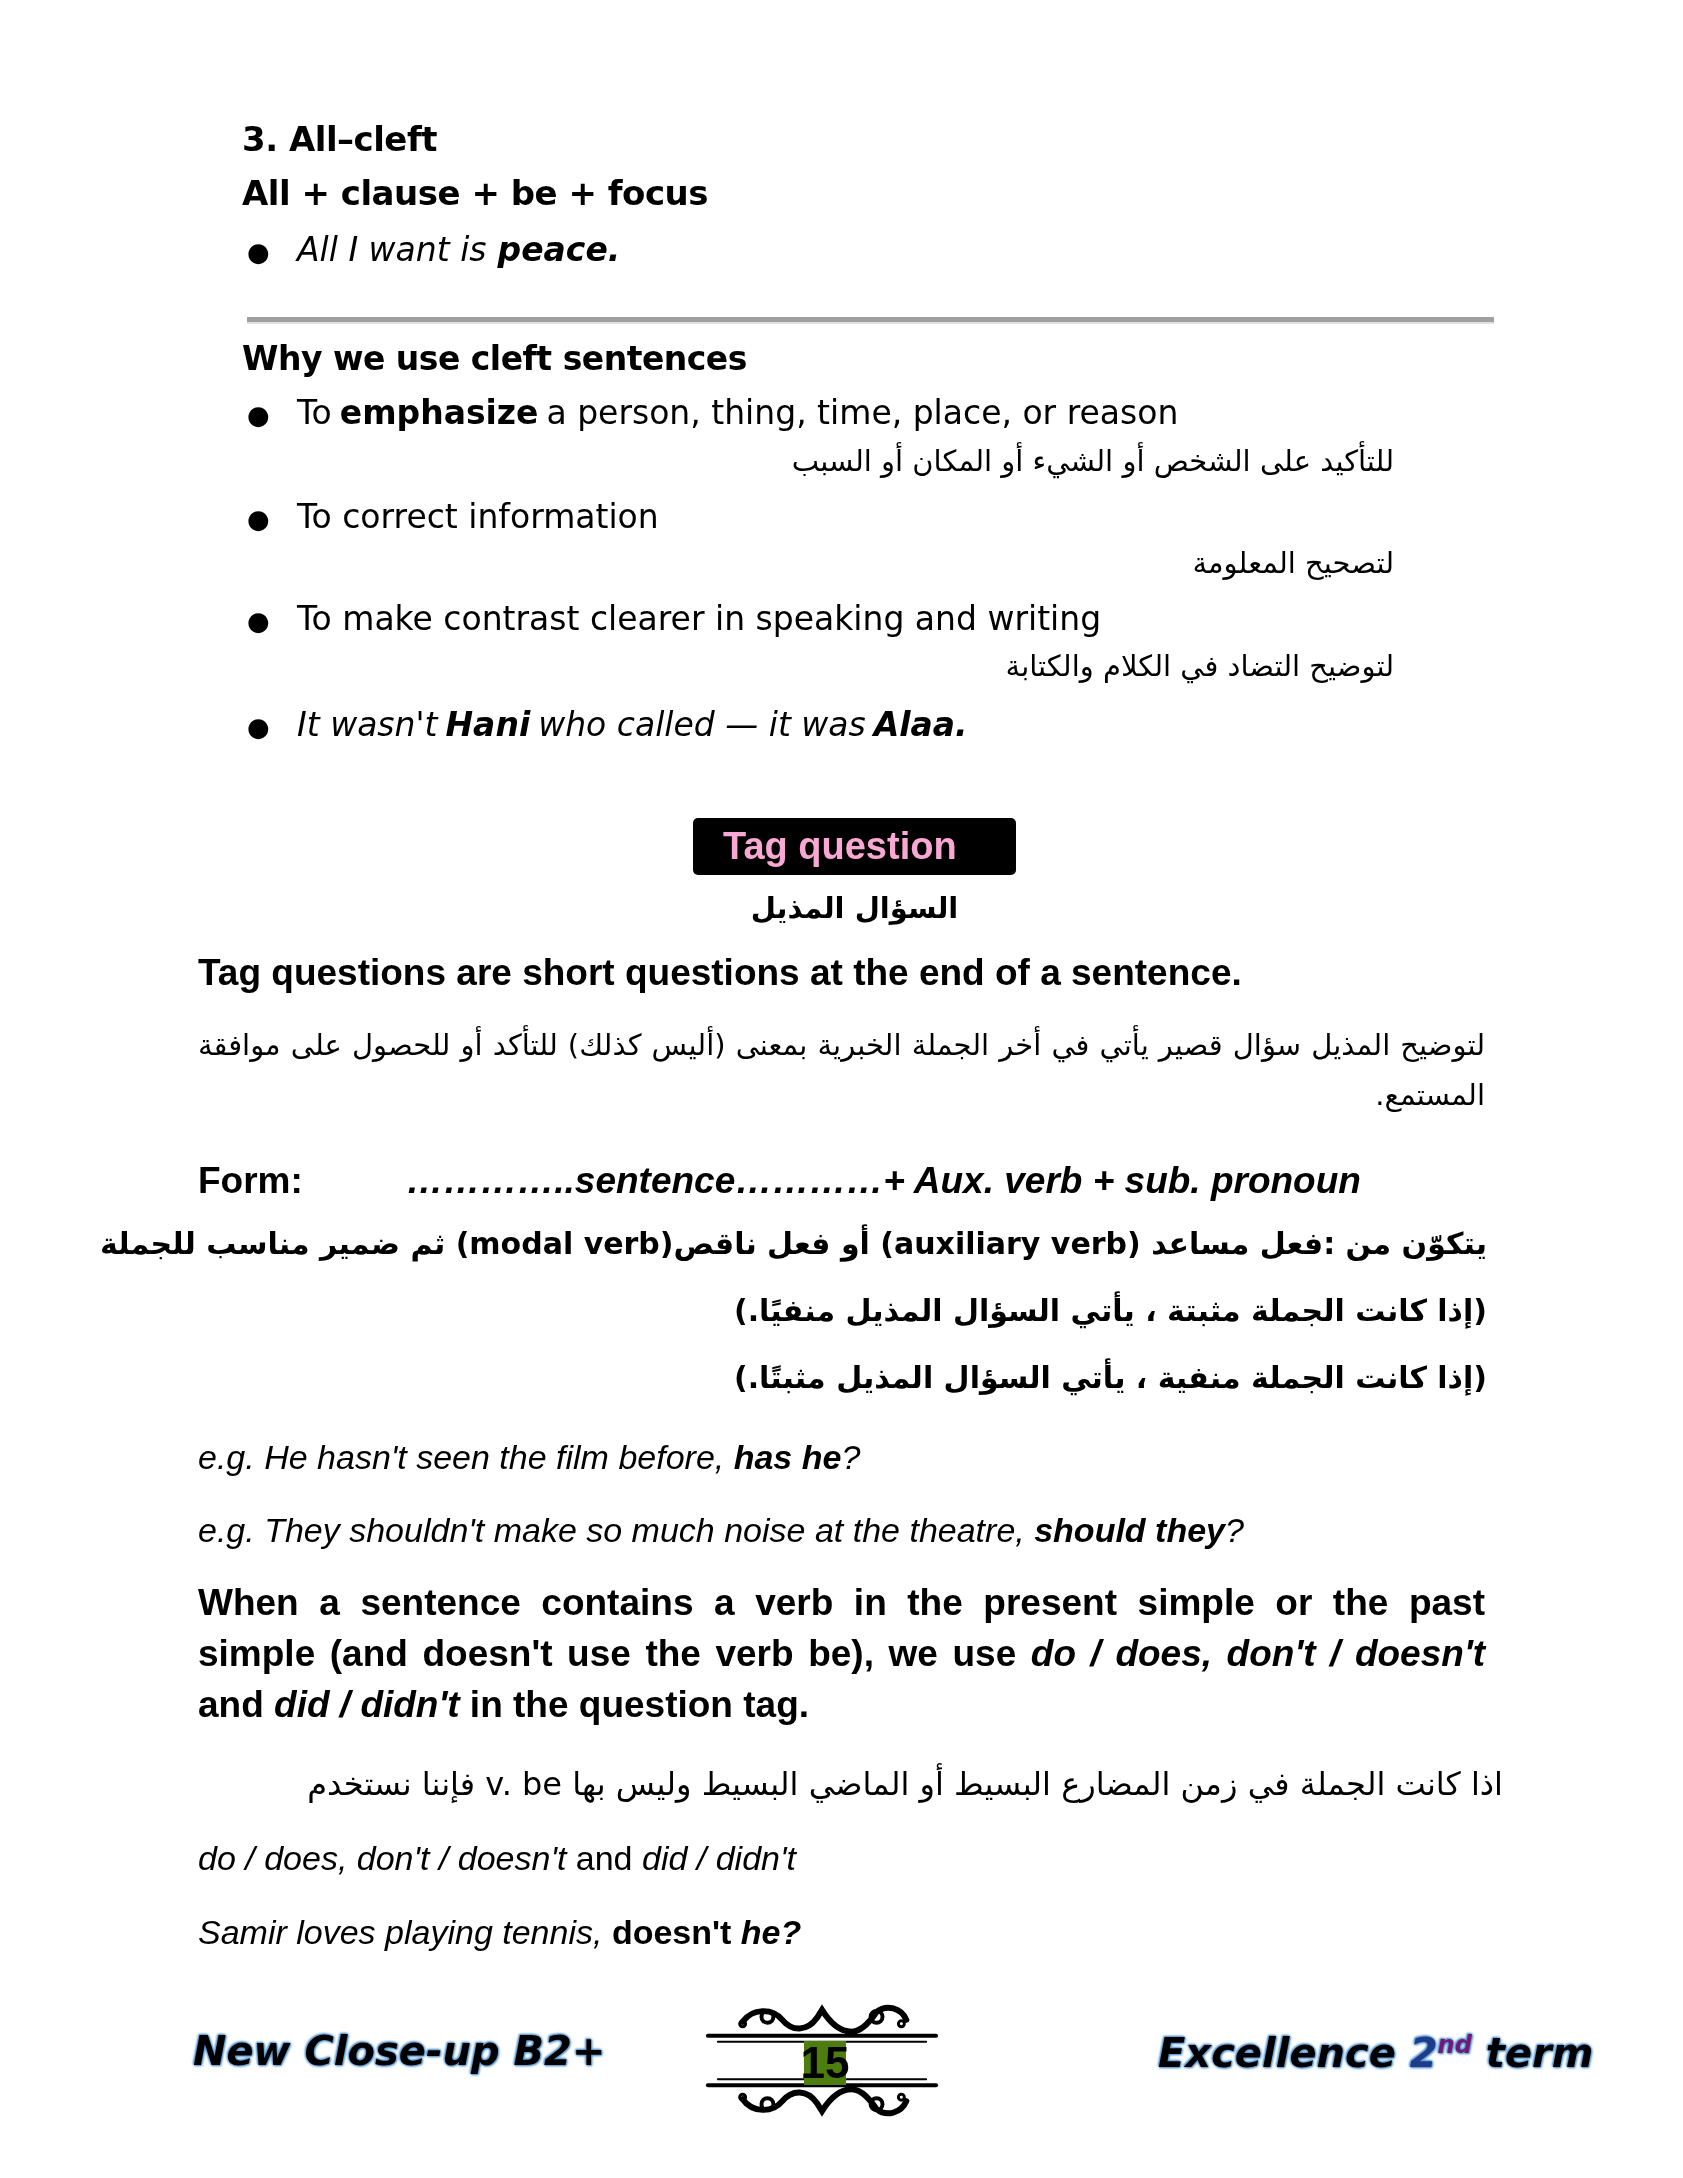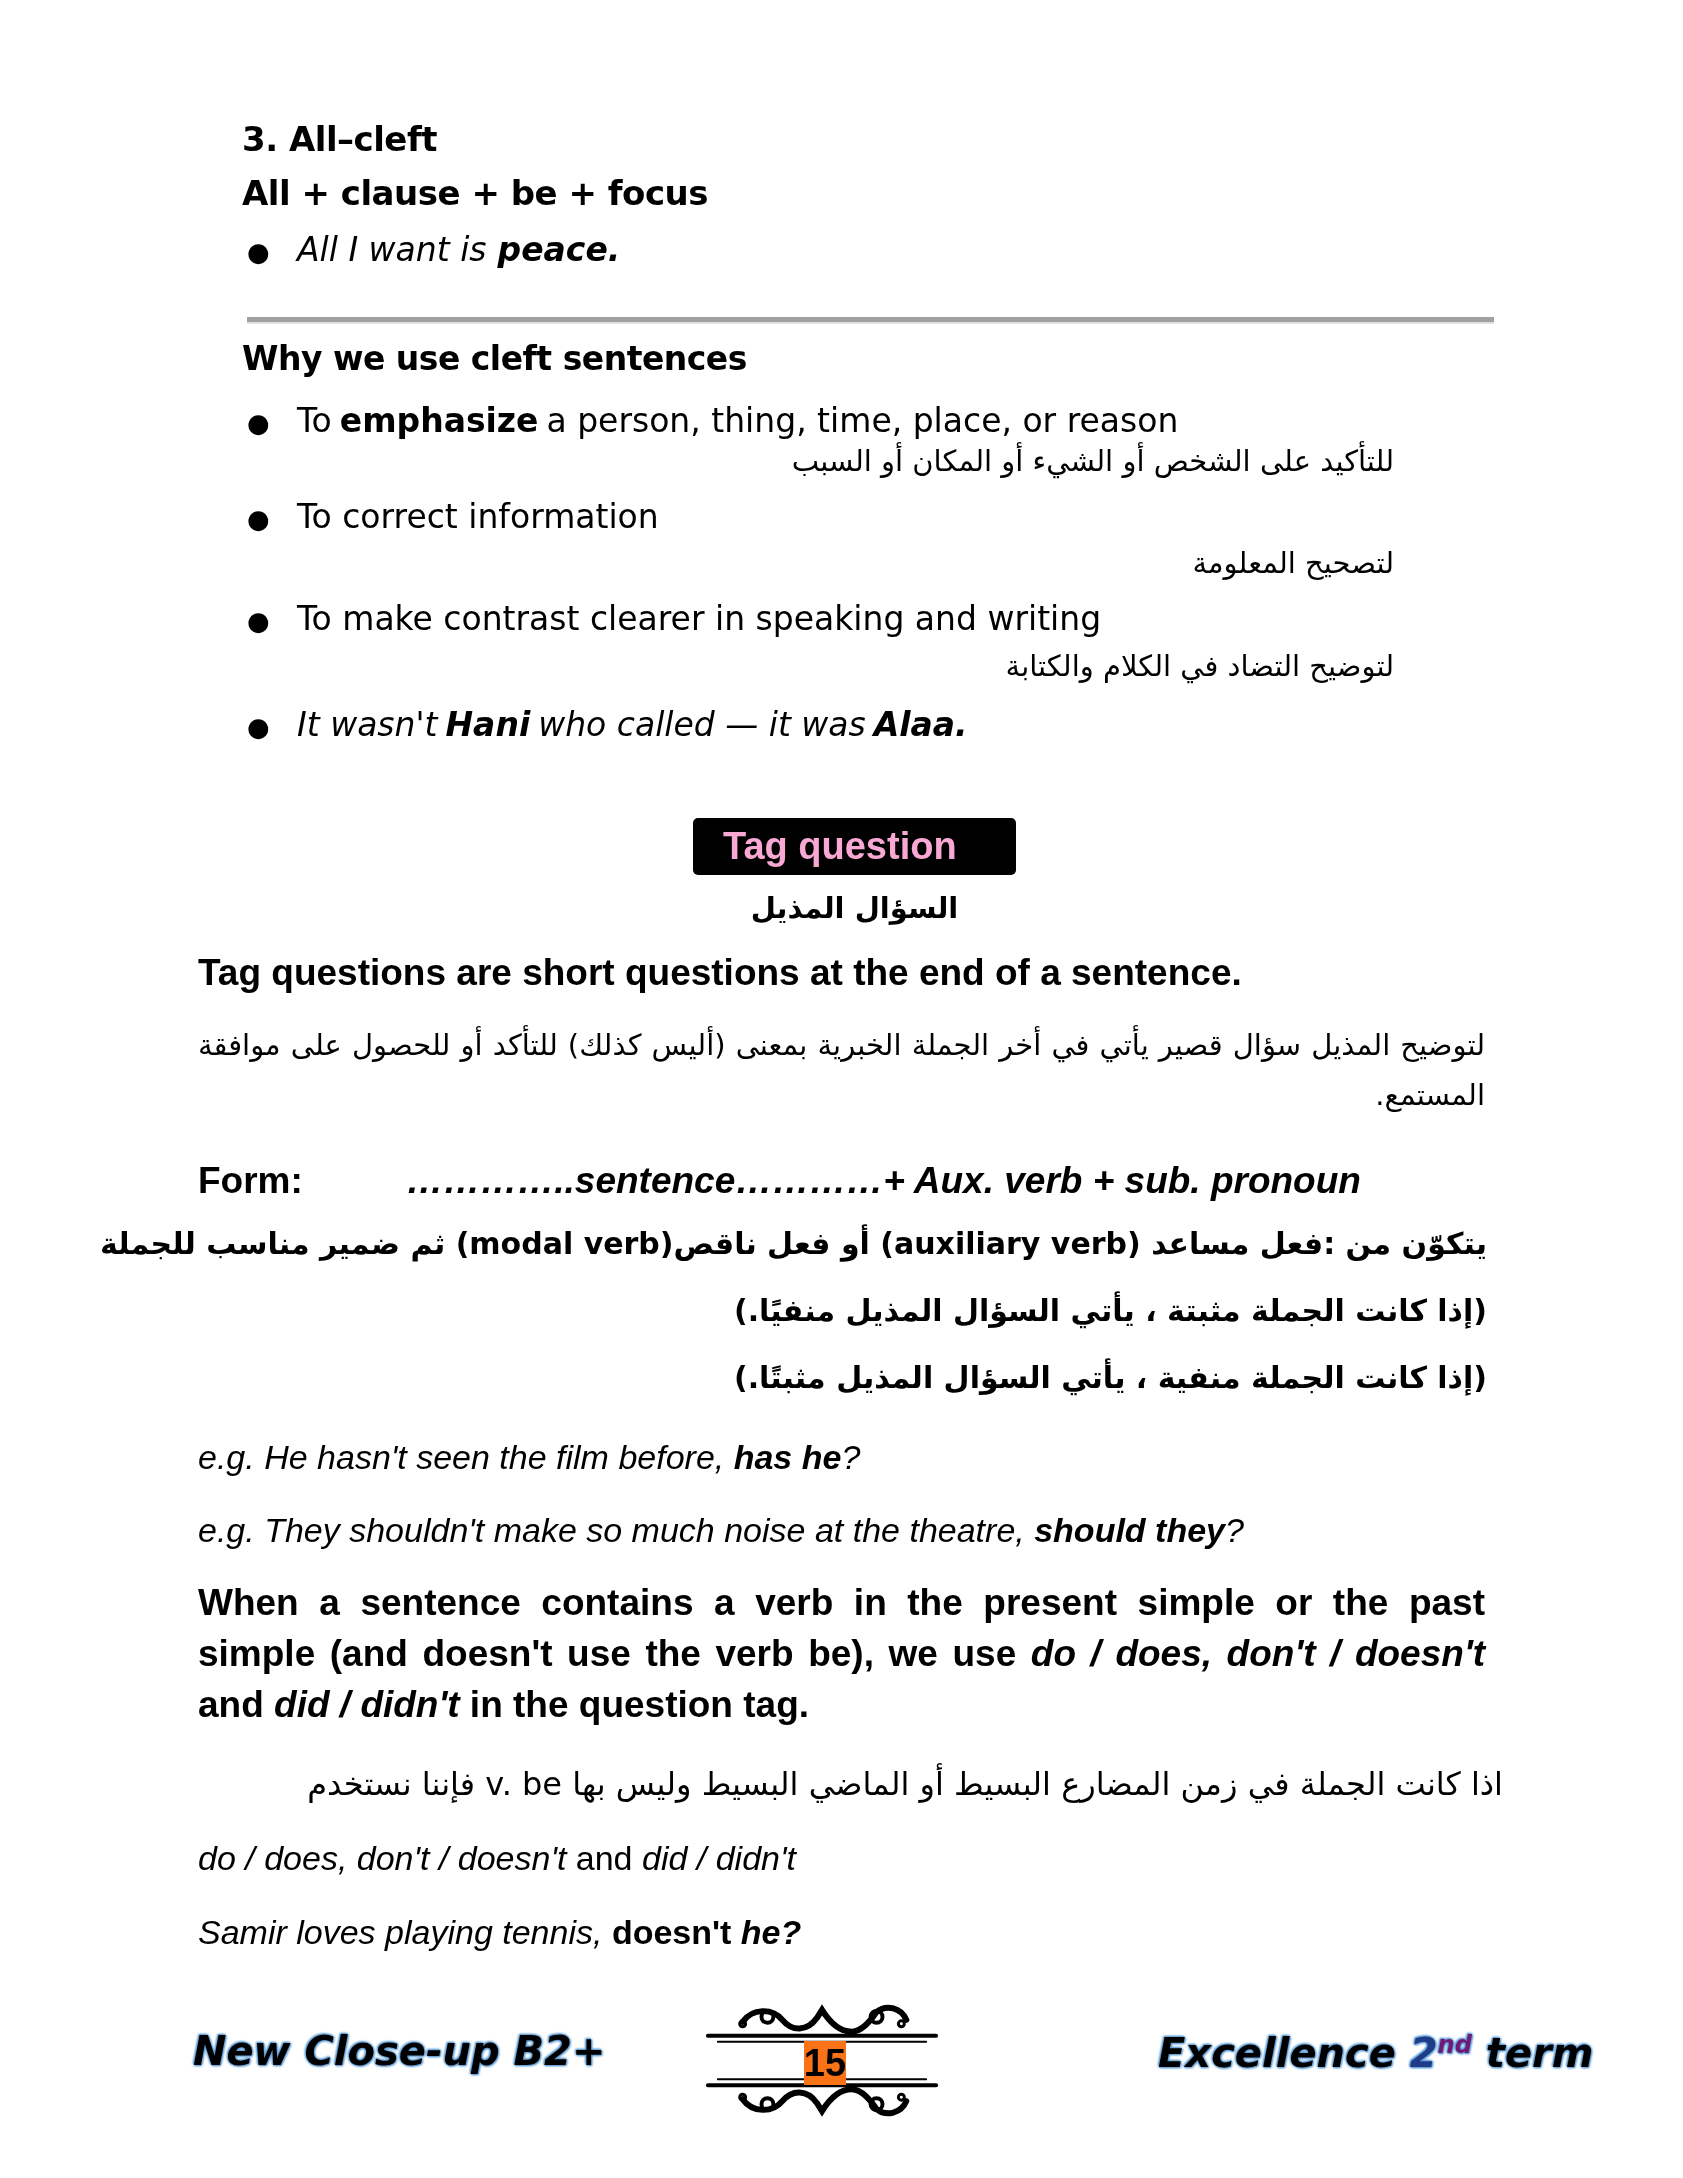--- a/index.html
+++ b/index.html
@@ -35,41 +35,41 @@
     .ar-plain { right: 180px; font-family: "DejaVu Sans", sans-serif; font-size: 32px; direction: rtl; white-space: nowrap; }
 
     
     .footer-left, .footer-right { font-family: "DejaVu Sans", sans-serif; font-style: italic; font-weight: bold; font-size: 40px; color: #000;
       text-shadow: 0 0 3px #5b9bd5, 0 0 3px #5b9bd5, 1px 1px 2px #5b9bd5, -1px -1px 2px #5b9bd5; }
     .footer-left { left: 193px; top: 2028px; }
     .footer-right { left: 1158px; top: 2030px; }
     .footer-right .num { color: #1f3c88; }
     .footer-right sup { font-size: 24px; color: #701a75; }
     .ornament { left: 698px; top: 1990px; width: 248px; height: 139px; }
-    .page-num { left: 804px; top: 2041px; width: 42px; height: 44px; background: #f97316; font-family: "Liberation Sans", sans-serif; font-size: 38px; font-weight: bold; display: flex; align-items: center; justify-content: center; }
+    .page-num { left: 804px; top: 2041px; width: 42px; height: 44px; background: #4d7c0f; font-family: "Liberation Sans", sans-serif; font-size: 44px; font-weight: bold; display: flex; align-items: center; justify-content: center; }
   </style>
 </head>
 <body>
 
 <div class="abs h-small sans" style="top:119px;">3. All–cleft</div>
 <div class="abs h-small sans" style="top:173px;">All + clause + be + focus</div>
 <div class="abs bullet-row sans" style="top:230px;">
   <span class="bullet">●</span>
   <span style="font-style:italic;">All I want is </span>
   <b style="font-style:italic; margin-left:11px;">peace.</b>
 </div>
 
 <div class="abs divider"></div>
 
 <div class="abs h-small sans" style="top:339px; font-size:33px;">Why we use cleft sentences</div>
 
 <div class="abs bullet-row sans" style="top:393px;">
   <span class="bullet">●</span>
   <span>To </span>
-  <b style="margin:8px 8px;text-align:right;">emphasize</b>
+  <b style="margin:0 8px;text-align:right;">emphasize</b>
   <span> a person, thing, time, place, or reason</span>
 </div>
 <div class="abs ar ar-line" style="top:444px;">للتأكيد على الشخص أو الشيء أو المكان أو السبب</div>
 
 <div class="abs bullet-row sans" style="top:497px;">
   <span class="bullet">●</span>
   <span>To correct information</span>
 </div>
 <div class="abs ar ar-line" style="top:546px;">لتصحيح المعلومة</div>
 

